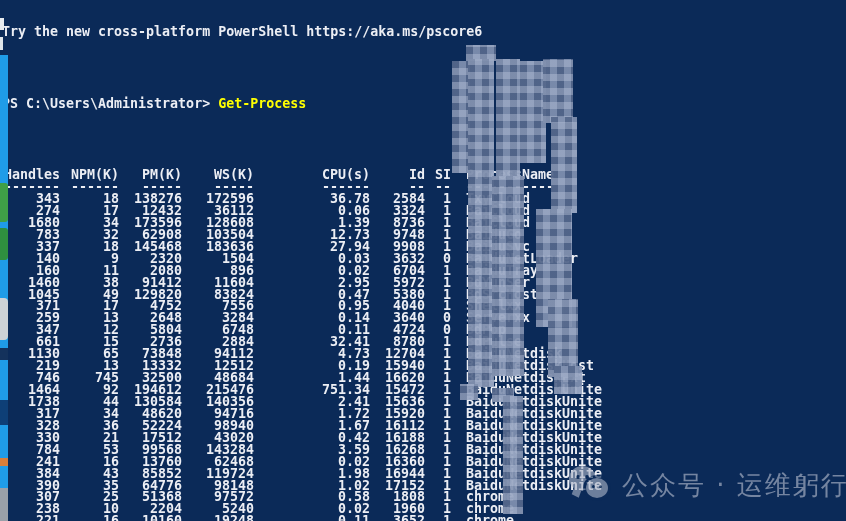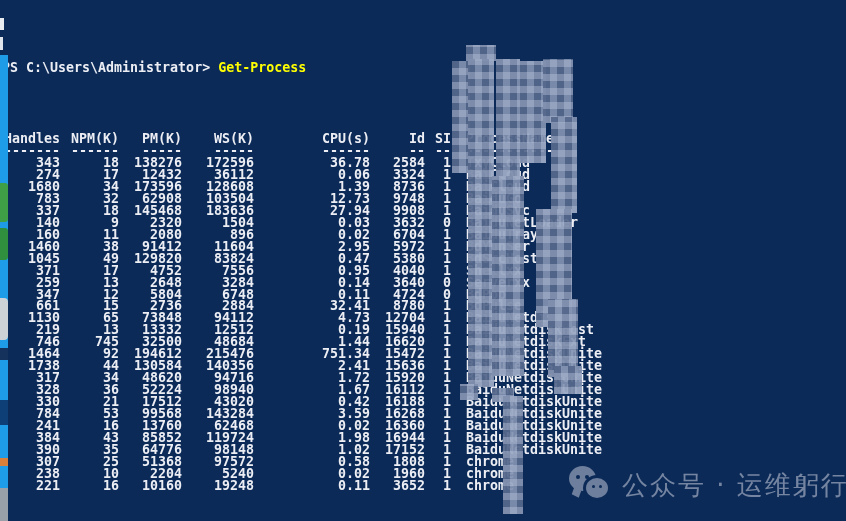--- a/index.html
+++ b/index.html
@@ -44,20 +44,21 @@
   .wtail{position:absolute;left:4px;top:23px;width:7px;height:7px;background:#aab3c6;transform:skew(-20deg,25deg);}
   .wtext{
     color:#b6bdce;font-size:26px;letter-spacing:2px;
     font-family:"DejaVu Sans","Liberation Sans",sans-serif;white-space:nowrap;
   }
 </style>
 </head>
 <body>
 
 <div id="term">
+  <div class="line">Try the new cross-platform PowerShell https://aka.ms/pscore6</div>
   <div class="line"> </div>
   <div class="line"><span>PS C:\Users\Administrator&gt; </span><span class="cmd">Get-Process</span></div>
   <div class="line"> </div>
   <div id="tbl"><div class="line"><span class="cell" style="width: 58px;">Handles</span><span class="cell" style="width: 59px;">NPM(K)</span><span class="cell" style="width: 63px;">PM(K)</span><span class="cell" style="width: 72px;">WS(K)</span><span class="cell" style="width: 116px;">CPU(s)</span><span class="cell" style="width: 55px;">Id</span><span class="cell" style="width: 26px;">SI</span><span class="cell name">ProcessName</span></div><div class="line"><span class="cell" style="width: 58px;">-------</span><span class="cell" style="width: 59px;">------</span><span class="cell" style="width: 63px;">-----</span><span class="cell" style="width: 72px;">-----</span><span class="cell" style="width: 116px;">------</span><span class="cell" style="width: 55px;">--</span><span class="cell" style="width: 26px;">--</span><span class="cell name">-----------</span></div><div class="line"><span class="cell" style="width: 58px;">343</span><span class="cell" style="width: 59px;">18</span><span class="cell" style="width: 63px;">138276</span><span class="cell" style="width: 72px;">172596</span><span class="cell" style="width: 116px;">36.78</span><span class="cell" style="width: 55px;">2584</span><span class="cell" style="width: 26px;">1</span><span class="cell name">TxyCloud</span></div><div class="line"><span class="cell" style="width: 58px;">274</span><span class="cell" style="width: 59px;">17</span><span class="cell" style="width: 63px;">12432</span><span class="cell" style="width: 72px;">36112</span><span class="cell" style="width: 116px;">0.06</span><span class="cell" style="width: 55px;">3324</span><span class="cell" style="width: 26px;">1</span><span class="cell name">BaiCloud</span></div><div class="line"><span class="cell" style="width: 58px;">1680</span><span class="cell" style="width: 59px;">34</span><span class="cell" style="width: 63px;">173596</span><span class="cell" style="width: 72px;">128608</span><span class="cell" style="width: 116px;">1.39</span><span class="cell" style="width: 55px;">8736</span><span class="cell" style="width: 26px;">1</span><span class="cell name">BaiCloud</span></div><div class="line"><span class="cell" style="width: 58px;">783</span><span class="cell" style="width: 59px;">32</span><span class="cell" style="width: 63px;">62908</span><span class="cell" style="width: 72px;">103504</span><span class="cell" style="width: 116px;">12.73</span><span class="cell" style="width: 55px;">9748</span><span class="cell" style="width: 26px;">1</span><span class="cell name">BaiduGo</span></div><div class="line"><span class="cell" style="width: 58px;">337</span><span class="cell" style="width: 59px;">18</span><span class="cell" style="width: 63px;">145468</span><span class="cell" style="width: 72px;">183636</span><span class="cell" style="width: 116px;">27.94</span><span class="cell" style="width: 55px;">9908</span><span class="cell" style="width: 26px;">1</span><span class="cell name">BaiduSvc</span></div><div class="line"><span class="cell" style="width: 58px;">140</span><span class="cell" style="width: 59px;">9</span><span class="cell" style="width: 63px;">2320</span><span class="cell" style="width: 72px;">1504</span><span class="cell" style="width: 116px;">0.03</span><span class="cell" style="width: 55px;">3632</span><span class="cell" style="width: 26px;">0</span><span class="cell name">BaiduNetLoader</span></div><div class="line"><span class="cell" style="width: 58px;">160</span><span class="cell" style="width: 59px;">11</span><span class="cell" style="width: 63px;">2080</span><span class="cell" style="width: 72px;">896</span><span class="cell" style="width: 116px;">0.02</span><span class="cell" style="width: 55px;">6704</span><span class="cell" style="width: 26px;">1</span><span class="cell name">BaiduTray</span></div><div class="line"><span class="cell" style="width: 58px;">1460</span><span class="cell" style="width: 59px;">38</span><span class="cell" style="width: 63px;">91412</span><span class="cell" style="width: 72px;">11604</span><span class="cell" style="width: 116px;">2.95</span><span class="cell" style="width: 55px;">5972</span><span class="cell" style="width: 26px;">1</span><span class="cell name">BdYunSer</span></div><div class="line"><span class="cell" style="width: 58px;">1045</span><span class="cell" style="width: 59px;">49</span><span class="cell" style="width: 63px;">129820</span><span class="cell" style="width: 72px;">83824</span><span class="cell" style="width: 116px;">0.47</span><span class="cell" style="width: 55px;">5380</span><span class="cell" style="width: 26px;">1</span><span class="cell name">BdSrcHost</span></div><div class="line"><span class="cell" style="width: 58px;">371</span><span class="cell" style="width: 59px;">17</span><span class="cell" style="width: 63px;">4752</span><span class="cell" style="width: 72px;">7556</span><span class="cell" style="width: 116px;">0.95</span><span class="cell" style="width: 55px;">4040</span><span class="cell" style="width: 26px;">1</span><span class="cell name">Shellxx</span></div><div class="line"><span class="cell" style="width: 58px;">259</span><span class="cell" style="width: 59px;">13</span><span class="cell" style="width: 63px;">2648</span><span class="cell" style="width: 72px;">3284</span><span class="cell" style="width: 116px;">0.14</span><span class="cell" style="width: 55px;">3640</span><span class="cell" style="width: 26px;">0</span><span class="cell name">Serverxx</span></div><div class="line"><span class="cell" style="width: 58px;">347</span><span class="cell" style="width: 59px;">12</span><span class="cell" style="width: 63px;">5804</span><span class="cell" style="width: 72px;">6748</span><span class="cell" style="width: 116px;">0.11</span><span class="cell" style="width: 55px;">4724</span><span class="cell" style="width: 26px;">0</span><span class="cell name">BdPop</span></div><div class="line"><span class="cell" style="width: 58px;">661</span><span class="cell" style="width: 59px;">15</span><span class="cell" style="width: 63px;">2736</span><span class="cell" style="width: 72px;">2884</span><span class="cell" style="width: 116px;">32.41</span><span class="cell" style="width: 55px;">8780</span><span class="cell" style="width: 26px;">1</span><span class="cell name">BdPulse</span></div><div class="line"><span class="cell" style="width: 58px;">1130</span><span class="cell" style="width: 59px;">65</span><span class="cell" style="width: 63px;">73848</span><span class="cell" style="width: 72px;">94112</span><span class="cell" style="width: 116px;">4.73</span><span class="cell" style="width: 55px;">12704</span><span class="cell" style="width: 26px;">1</span><span class="cell name">BaiduNetdisk</span></div><div class="line"><span class="cell" style="width: 58px;">219</span><span class="cell" style="width: 59px;">13</span><span class="cell" style="width: 63px;">13332</span><span class="cell" style="width: 72px;">12512</span><span class="cell" style="width: 116px;">0.19</span><span class="cell" style="width: 55px;">15940</span><span class="cell" style="width: 26px;">1</span><span class="cell name">BaiduNetdiskHost</span></div><div class="line"><span class="cell" style="width: 58px;">746</span><span class="cell" style="width: 59px;">745</span><span class="cell" style="width: 63px;">32500</span><span class="cell" style="width: 72px;">48684</span><span class="cell" style="width: 116px;">1.44</span><span class="cell" style="width: 55px;">16620</span><span class="cell" style="width: 26px;">1</span><span class="cell name">BaiduNetdiskExt</span></div><div class="line"><span class="cell" style="width: 58px;">1464</span><span class="cell" style="width: 59px;">92</span><span class="cell" style="width: 63px;">194612</span><span class="cell" style="width: 72px;">215476</span><span class="cell" style="width: 116px;">751.34</span><span class="cell" style="width: 55px;">15472</span><span class="cell" style="width: 26px;">1</span><span class="cell name">BaiduNetdiskUnite</span></div><div class="line"><span class="cell" style="width: 58px;">1738</span><span class="cell" style="width: 59px;">44</span><span class="cell" style="width: 63px;">130584</span><span class="cell" style="width: 72px;">140356</span><span class="cell" style="width: 116px;">2.41</span><span class="cell" style="width: 55px;">15636</span><span class="cell" style="width: 26px;">1</span><span class="cell name">BaiduNetdiskUnite</span></div><div class="line"><span class="cell" style="width: 58px;">317</span><span class="cell" style="width: 59px;">34</span><span class="cell" style="width: 63px;">48620</span><span class="cell" style="width: 72px;">94716</span><span class="cell" style="width: 116px;">1.72</span><span class="cell" style="width: 55px;">15920</span><span class="cell" style="width: 26px;">1</span><span class="cell name">BaiduNetdiskUnite</span></div><div class="line"><span class="cell" style="width: 58px;">328</span><span class="cell" style="width: 59px;">36</span><span class="cell" style="width: 63px;">52224</span><span class="cell" style="width: 72px;">98940</span><span class="cell" style="width: 116px;">1.67</span><span class="cell" style="width: 55px;">16112</span><span class="cell" style="width: 26px;">1</span><span class="cell name">BaiduNetdiskUnite</span></div><div class="line"><span class="cell" style="width: 58px;">330</span><span class="cell" style="width: 59px;">21</span><span class="cell" style="width: 63px;">17512</span><span class="cell" style="width: 72px;">43020</span><span class="cell" style="width: 116px;">0.42</span><span class="cell" style="width: 55px;">16188</span><span class="cell" style="width: 26px;">1</span><span class="cell name">BaiduNetdiskUnite</span></div><div class="line"><span class="cell" style="width: 58px;">784</span><span class="cell" style="width: 59px;">53</span><span class="cell" style="width: 63px;">99568</span><span class="cell" style="width: 72px;">143284</span><span class="cell" style="width: 116px;">3.59</span><span class="cell" style="width: 55px;">16268</span><span class="cell" style="width: 26px;">1</span><span class="cell name">BaiduNetdiskUnite</span></div><div class="line"><span class="cell" style="width: 58px;">241</span><span class="cell" style="width: 59px;">16</span><span class="cell" style="width: 63px;">13760</span><span class="cell" style="width: 72px;">62468</span><span class="cell" style="width: 116px;">0.02</span><span class="cell" style="width: 55px;">16360</span><span class="cell" style="width: 26px;">1</span><span class="cell name">BaiduNetdiskUnite</span></div><div class="line"><span class="cell" style="width: 58px;">384</span><span class="cell" style="width: 59px;">43</span><span class="cell" style="width: 63px;">85852</span><span class="cell" style="width: 72px;">119724</span><span class="cell" style="width: 116px;">1.98</span><span class="cell" style="width: 55px;">16944</span><span class="cell" style="width: 26px;">1</span><span class="cell name">BaiduNetdiskUnite</span></div><div class="line"><span class="cell" style="width: 58px;">390</span><span class="cell" style="width: 59px;">35</span><span class="cell" style="width: 63px;">64776</span><span class="cell" style="width: 72px;">98148</span><span class="cell" style="width: 116px;">1.02</span><span class="cell" style="width: 55px;">17152</span><span class="cell" style="width: 26px;">1</span><span class="cell name">BaiduNetdiskUnite</span></div><div class="line"><span class="cell" style="width: 58px;">307</span><span class="cell" style="width: 59px;">25</span><span class="cell" style="width: 63px;">51368</span><span class="cell" style="width: 72px;">97572</span><span class="cell" style="width: 116px;">0.58</span><span class="cell" style="width: 55px;">1808</span><span class="cell" style="width: 26px;">1</span><span class="cell name">chrome</span></div><div class="line"><span class="cell" style="width: 58px;">238</span><span class="cell" style="width: 59px;">10</span><span class="cell" style="width: 63px;">2204</span><span class="cell" style="width: 72px;">5240</span><span class="cell" style="width: 116px;">0.02</span><span class="cell" style="width: 55px;">1960</span><span class="cell" style="width: 26px;">1</span><span class="cell name">chrome</span></div><div class="line"><span class="cell" style="width: 58px;">221</span><span class="cell" style="width: 59px;">16</span><span class="cell" style="width: 63px;">10160</span><span class="cell" style="width: 72px;">19248</span><span class="cell" style="width: 116px;">0.11</span><span class="cell" style="width: 55px;">3652</span><span class="cell" style="width: 26px;">1</span><span class="cell name">chrome</span></div></div>
 </div>
 
 <div>
   <div class="mz" style="left:466px;top:45px;width:30px;height:16px;"></div>
   <div class="mz" style="left:452px;top:61px;width:18px;height:112px;"></div>
   <div class="mz" style="left:468px;top:59px;width:26px;height:328px;"></div>

